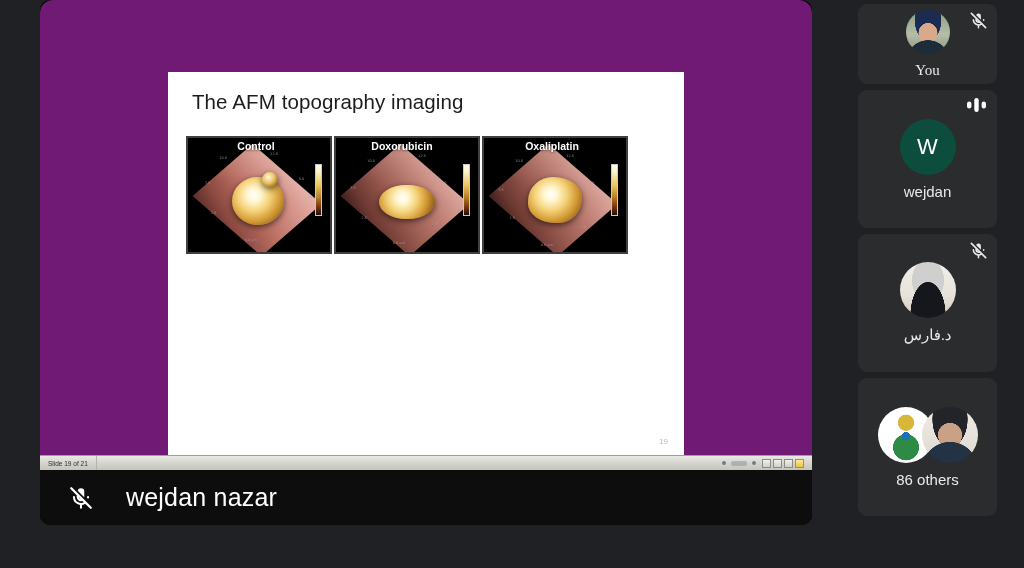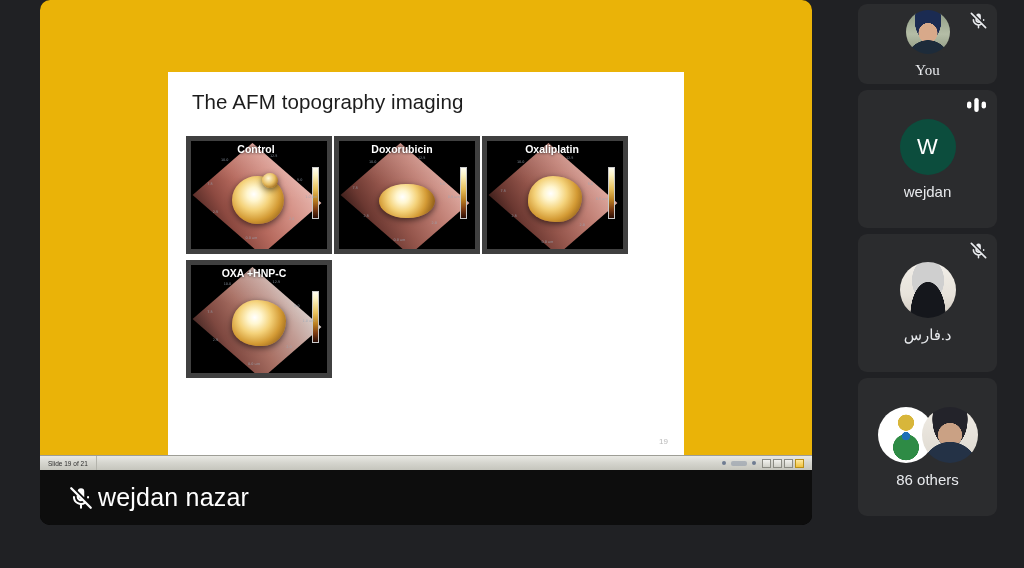--- a/index.html
+++ b/index.html
@@ -18,21 +18,22 @@
     width: 772px; height: 525px;
     background: #000;
     border-radius: 10px;
     overflow: hidden;
   }
 
   
   .ppt-window {
     position: absolute; left: 0px; top: 0px;
     width: 772px; height: 470px;
-    background: #eab308;
+    background: #701a75;
+    border-radius: 13px;
   }
   .slide-canvas {
     position: absolute;
     left: 128px; top: 72px;
     width: 516px; height: 384px;
     background: #ffffff;
     overflow: hidden;
   }
   .slide-title {
     position: absolute; left: 24px; top: 18px;
@@ -45,21 +46,21 @@
     position: absolute; left: 18px; top: 64px;
     width: 460px; height: 244px;
     display: grid;
     grid-template-columns: repeat(3, 146px);
     grid-template-rows: repeat(2, 118px);
     gap: 6px 2px;
   }
   .afm-panel {
     position: relative;
     background: #000;
-    border: 5px solid #404040;
+    border: 2px solid #404040;
     overflow: hidden;
   }
   .afm-panel .plabel {
     position: absolute; top: 2px; left: 0; right: 6px;
     text-align: center;
     color: #fff; font-weight: bold; font-size: 10.5px;
     text-shadow: 0 0 3px #000;
     z-index: 6; white-space: nowrap;
   }
   .afm-panel .plabel.right { text-align: center; padding-right: 4px; }
@@ -154,21 +155,21 @@
     width: 9px; height: 9px; border: 1px solid #8b8b83;
     background: linear-gradient(to bottom,#f2f2ee,#cfcfc7);
   }
   .sb-view.active { background: linear-gradient(to bottom,#ffe9a0,#f0c23c); border-color: #b98f18; }
 
   
   .namebar {
     position: absolute; left: 0; bottom: 0;
     width: 772px; height: 55px;
     background: #0d0d0d;
-    display: flex; align-items: center; gap: 4px;
+    display: flex; align-items: center; gap: 32px;
     padding-left: 28px;
   }
   .namebar .pname { color: #fff; font-size: 25px; letter-spacing: .2px; }
 
   
   .rail {
     position: absolute; right: 0; top: 0;
     width: 170px; height: 568px;
     padding: 4px 8px 4px 4px;
     display: flex; flex-direction: column; gap: 6px;
@@ -303,36 +304,20 @@
               <span style="left:10%;top:44%">7.5</span>
                 <span style="left:74%;top:38%">5.0</span>
               <span style="left:18%;top:68%">2.5</span>
                 <span style="left:68%;top:76%">2.0</span>
               <span style="left:40%;top:92%">0.0 um</span>
                 <span style="left:80%;top:52%">0.5 um</span>
             </div>
             <div class="colorbar"></div>
           </div>
 
-          <div class="afm-panel">
-            <div class="plabel right">OXA +HNP-C</div>
-            <div class="scan grey"></div>
-            <div class="blob rough"></div>
-            <div class="ticks">
-              <span style="left:24%;top:16%">10.0</span>
-                <span style="left:60%;top:14%">12.5</span>
-              <span style="left:12%;top:42%">7.5</span>
-                <span style="left:76%;top:36%">5.0</span>
-              <span style="left:16%;top:68%">2.5</span>
-                <span style="left:70%;top:74%">2.0</span>
-              <span style="left:42%;top:90%">0.0 um</span>
-                <span style="left:82%;top:50%">1.0 um</span>
-            </div>
-            <div class="colorbar"></div>
-          </div>
 
         </div>
 
         <div class="slide-number">19</div>
       </div>
 
       <div class="ppt-statusbar">
         <div class="sb-left">Slide 19 of 21</div>
         <div class="sb-spacer"></div>
         <div class="sb-zoom">

